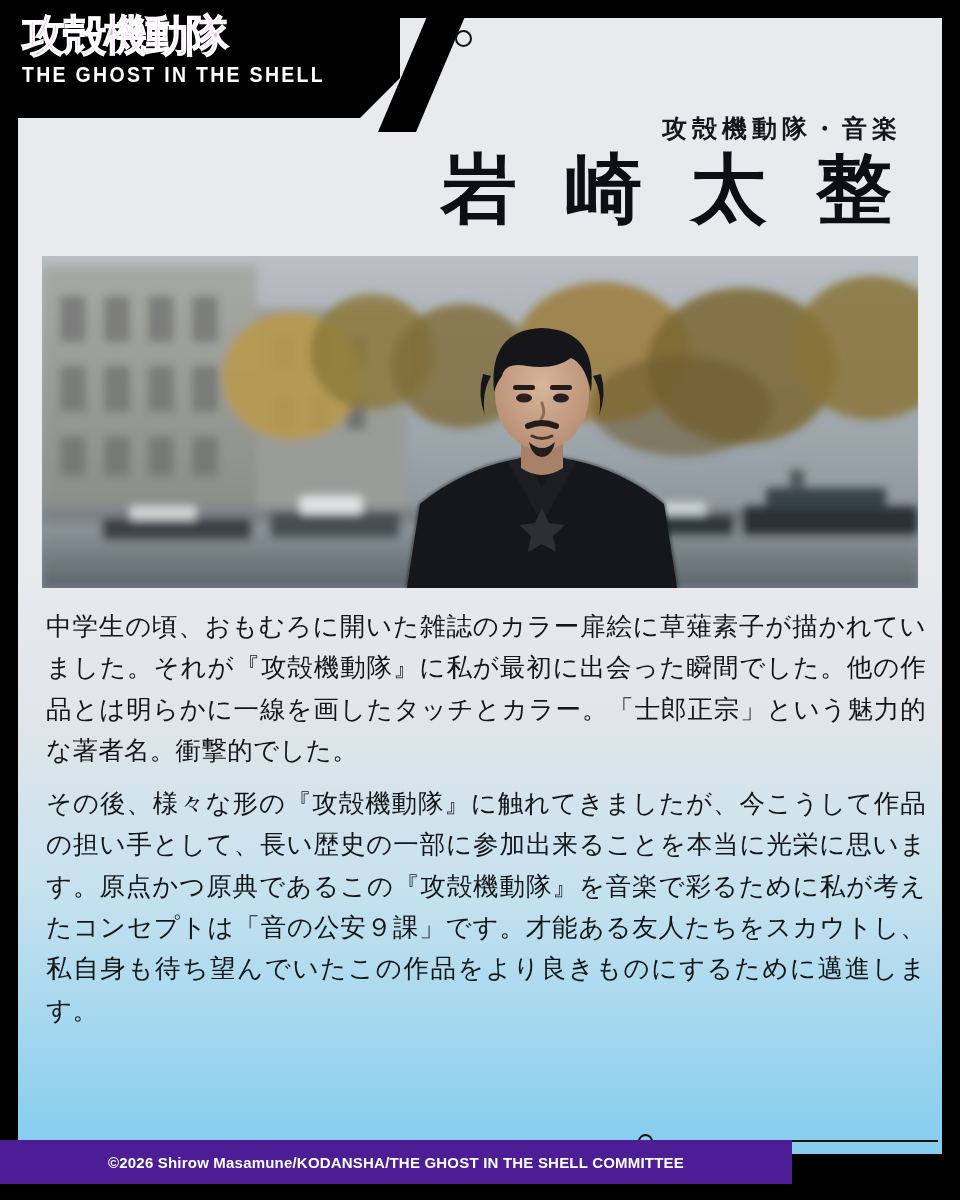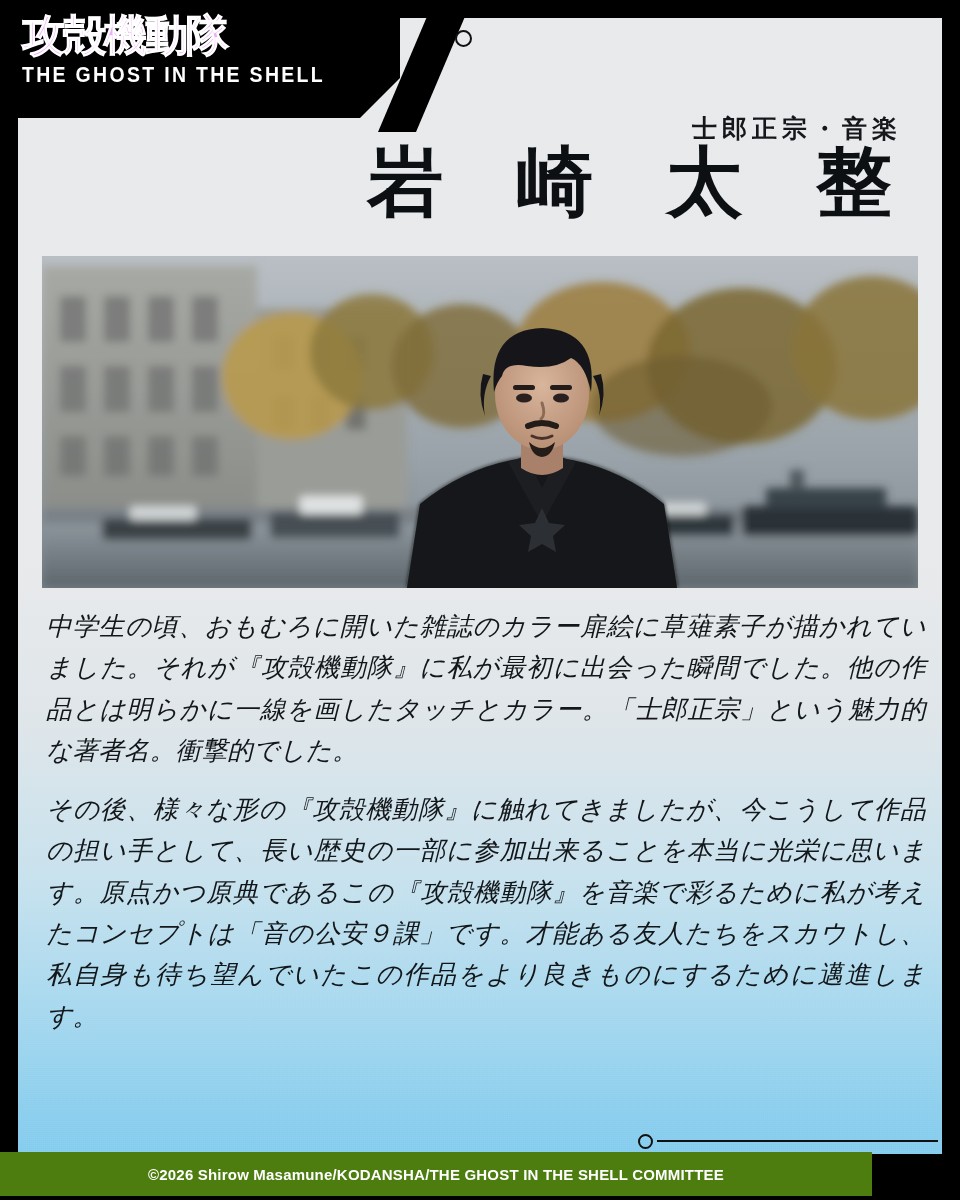--- a/index.html
+++ b/index.html
@@ -127,21 +127,21 @@
     font-size: 25px;
     font-weight: bold;
     letter-spacing: 5px;
     color: #15181b;
     z-index: 5;
   }
   .name {
     position: absolute;
     right: 36px;
     top: 131px;
-    font-family: Liberation Mono, monospace;
+    font-family: Liberation Sans, sans-serif;
     font-size: 76px;
     font-weight: bold;
     letter-spacing: 14px;
     color: #0d1012;
     line-height: 1.05;
     z-index: 5;
     white-space: nowrap;
   }
 
   
@@ -164,31 +164,31 @@
     top: 588px;
     width: 880px;
     z-index: 5;
     font-family: "DejaVu Sans", "Liberation Sans", sans-serif;
     font-size: 25.5px;
     line-height: 1.62;
     color: #13171a;
     letter-spacing: .3px;
     text-align: justify;
   }
-  .body-text p { margin: 0 0 0 0; font-style: italic; }
-  .body-text p + p { margin-top: 18px; }
+  .body-text p { margin: 0 0 0 0; }
+  .body-text p + p { margin-top: 12px; }
 
   
   .bottom-bar {
     position: absolute;
     left: 0;
-    bottom: 4px;
-    width: 872px;
+    bottom: 16px;
+    width: 792px;
     height: 44px;
-    background: #4d7c0f;
+    background: #4c1d95;
     color: #fff;
     display: flex;
     align-items: center;
     justify-content: center;
     z-index: 8;
   }
   .copyright {
     font-family: "Liberation Sans", sans-serif;
     font-size: 15px;
     letter-spacing: .2px;
@@ -336,21 +336,21 @@
 
           <path d="M500 147 q4 12 -1 16" stroke="#8d6a55" stroke-width="3" fill="none" stroke-linecap="round"></path>
 
           <path d="M486 170 q14 -6 28 0" stroke="#241c18" stroke-width="6" fill="none" stroke-linecap="round"></path>
           <path d="M490 180 q10 5 20 0" stroke="#4a322a" stroke-width="3" fill="none" stroke-linecap="round"></path>
           <path d="M487 186 q13 12 26 0 q-3 14 -13 15 q-10 -1 -13 -15 z" fill="#241c18"></path>
         </g>
       </svg>
     </div>
 
-    <div class="role">士郎正宗・音楽</div>
+    <div class="role">攻殻機動隊・音楽</div>
     <div class="name">岩 崎 太 整</div>
 
     <div class="body-text">
       <p>中学生の頃、おもむろに開いた雑誌のカラー扉絵に草薙素子が描かれていました。それが『攻殻機動隊』に私が最初に出会った瞬間でした。他の作品とは明らかに一線を画したタッチとカラー。「士郎正宗」という魅力的な著者名。衝撃的でした。</p>
       <p>その後、様々な形の『攻殻機動隊』に触れてきましたが、今こうして作品の担い手として、長い歴史の一部に参加出来ることを本当に光栄に思います。原点かつ原典であるこの『攻殻機動隊』を音楽で彩るために私が考えたコンセプトは「音の公安９課」です。才能ある友人たちをスカウトし、私自身も待ち望んでいたこの作品をより良きものにするために邁進します。</p>
     </div>
 
     <div class="grain"></div>
   </div>
 

